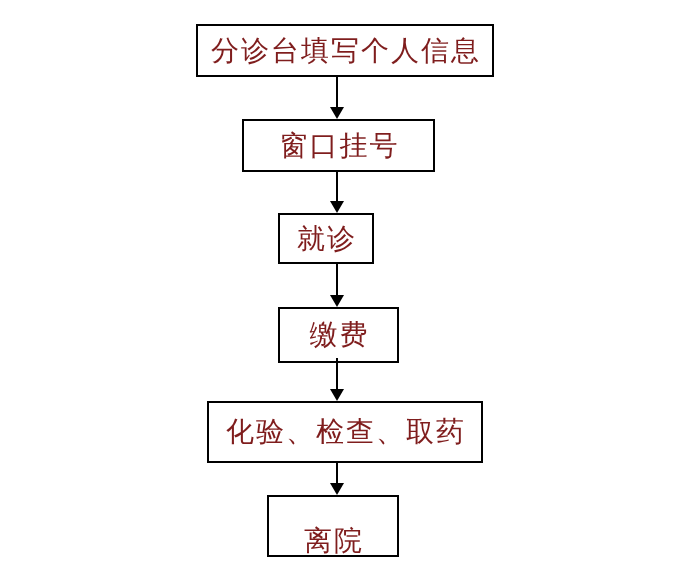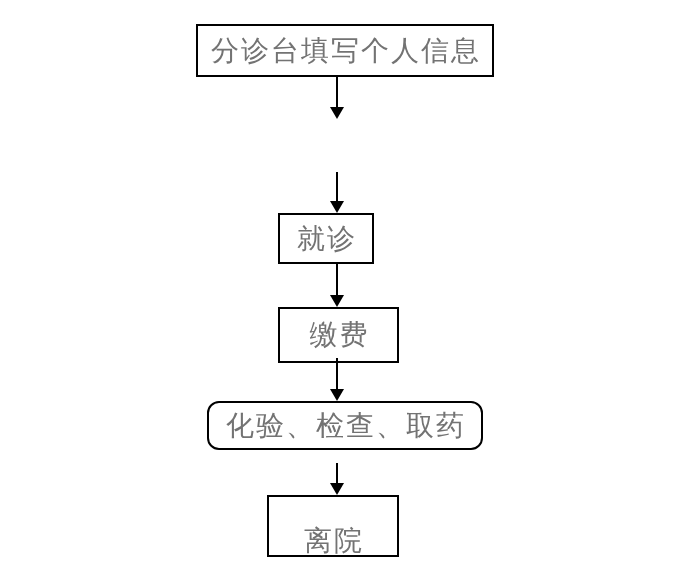--- a/index.html
+++ b/index.html
@@ -18,33 +18,33 @@
   .node {
     position: absolute;
     box-sizing: border-box;
     border: 2px solid #000000;
     background: #ffffff;
     display: flex;
     align-items: center;
     justify-content: center;
   }
   .node .label {
-    color: #737373;
+    color: #7f1d1d;
     font-size: 28px;
     letter-spacing: 2px;
     white-space: nowrap;
     line-height: 1;
     text-indent: 2px; 
   }
   
   .node-1 { left: 196px; top: 24px;  width: 298px; height: 53px; }
   .node-2 { left: 242px; top: 119px; width: 193px; height: 53px; }
   .node-3 { left: 278px; top: 213px; width: 96px; height: 51px; }
   .node-4 { left: 278px; top: 307px; width: 121px; height: 56px; }
-  .node-5 { left: 207px; top: 401px; width: 276px; height: 49px; border-radius: 12px; }
+  .node-5 { left: 207px; top: 401px; width: 276px; height: 62px; }
   .node-6 { left: 267px; top: 495px; width: 132px; height: 62px; align-items: flex-end; }
 
   .arrow {
     position: absolute;
     left: 330px;          
     width: 14px;
     display: flex;
     flex-direction: column;
     align-items: center;
   }
@@ -73,20 +73,23 @@
 
   <div class="node node-1">
     <span class="label">分诊台填写个人信息</span>
   </div>
 
   <div class="arrow arrow-1">
     <div class="shaft"></div>
     <div class="head"></div>
   </div>
 
+  <div class="node node-2">
+    <span class="label">窗口挂号</span>
+  </div>
 
   <div class="arrow arrow-2">
     <div class="shaft"></div>
     <div class="head"></div>
   </div>
 
   <div class="node node-3">
     <span class="label">就诊</span>
   </div>
 

